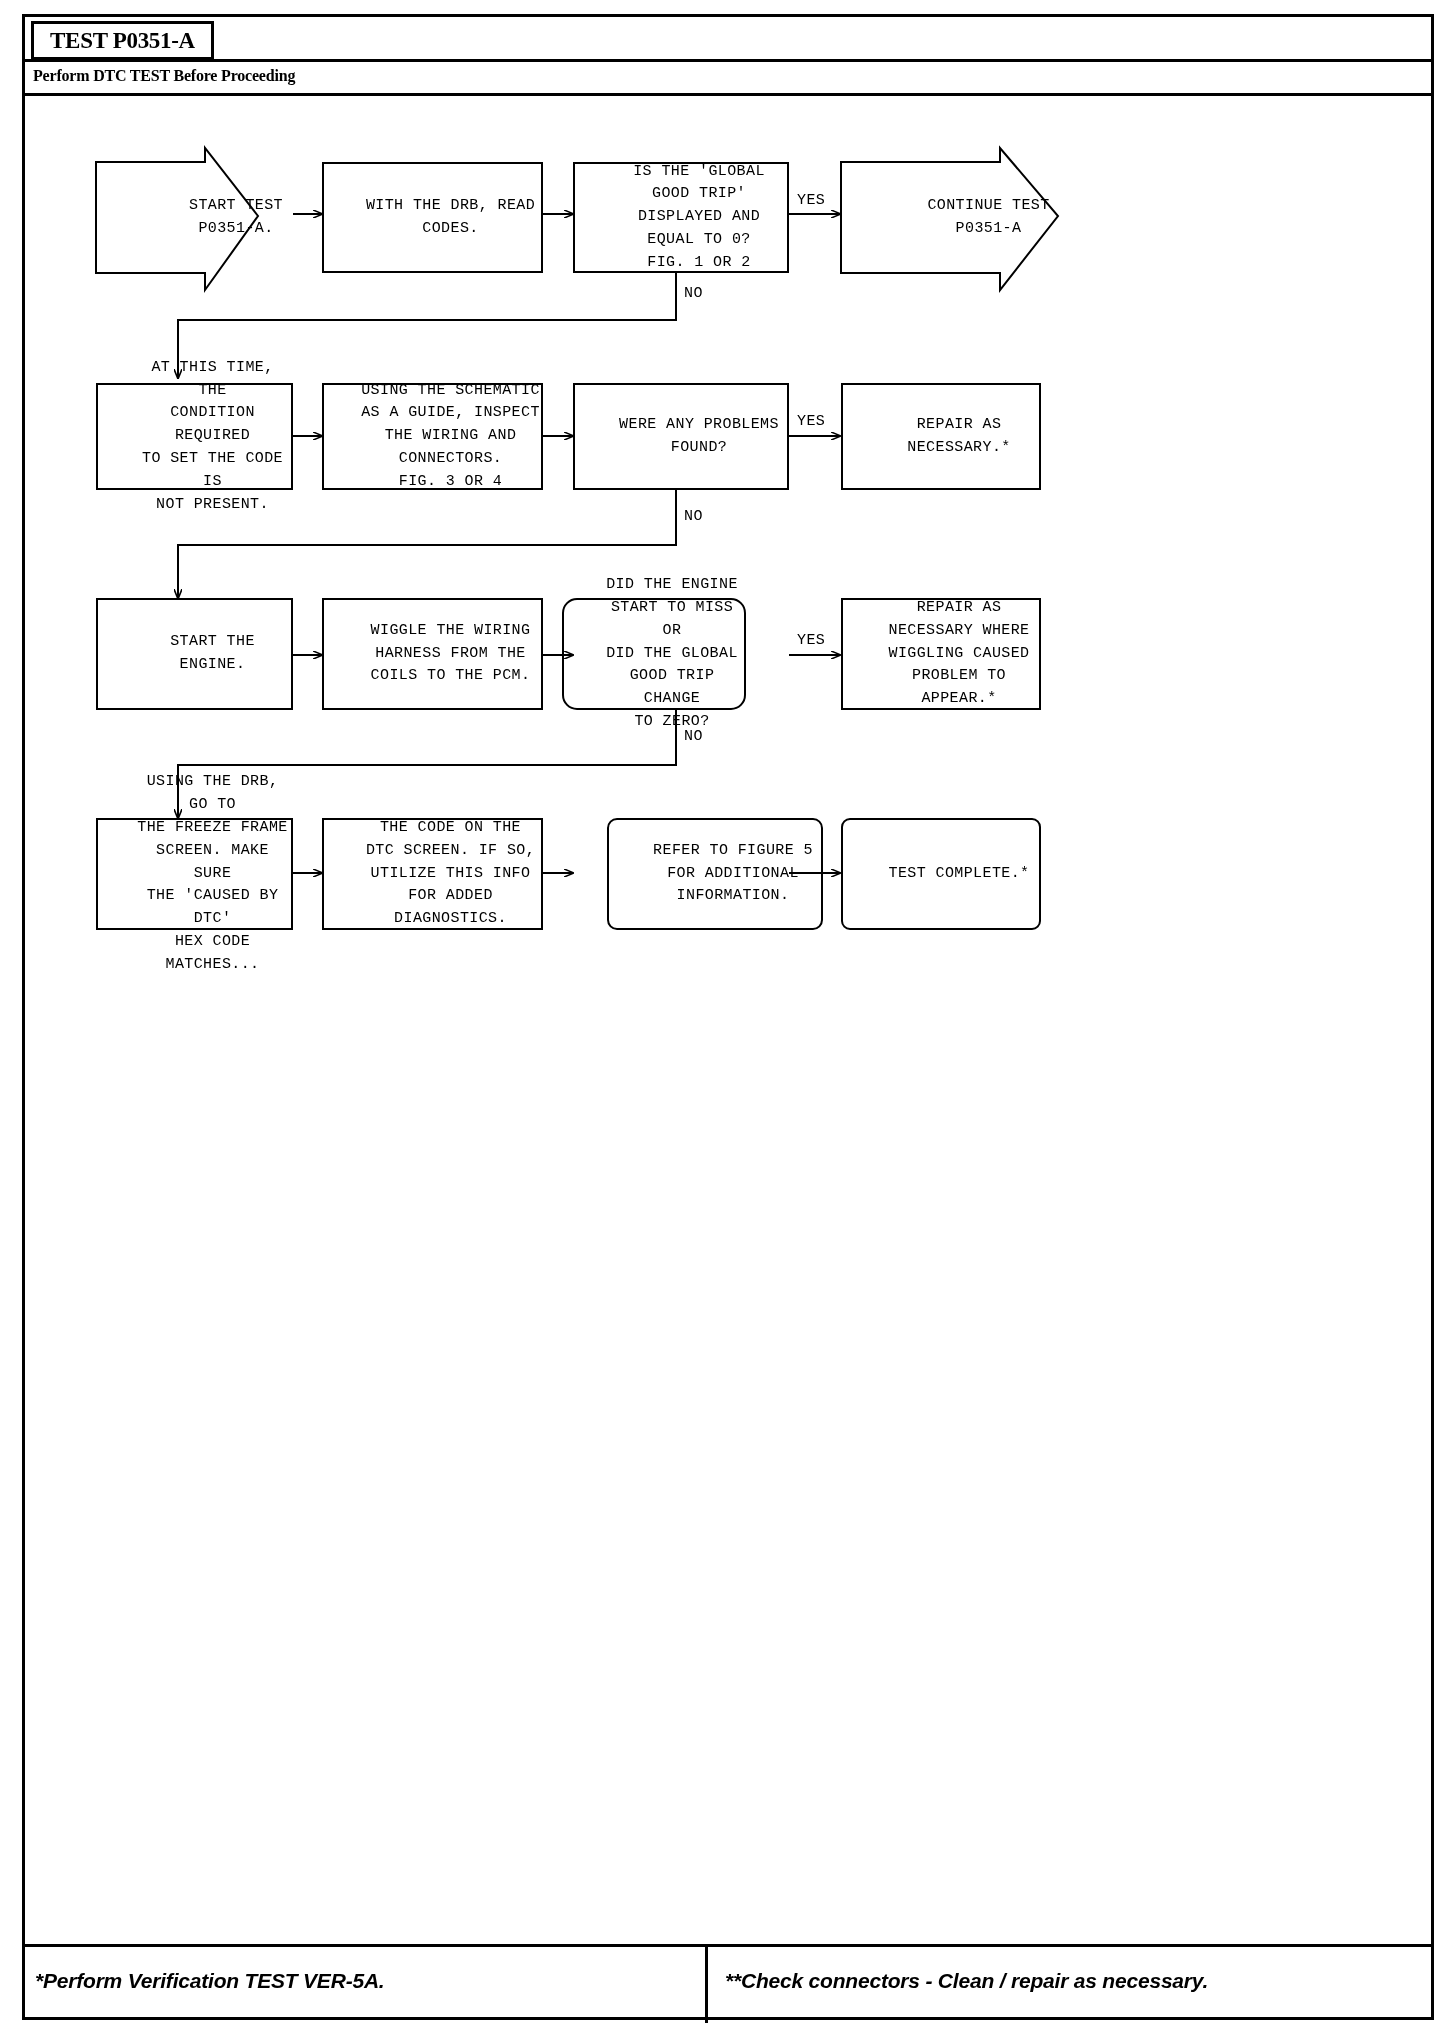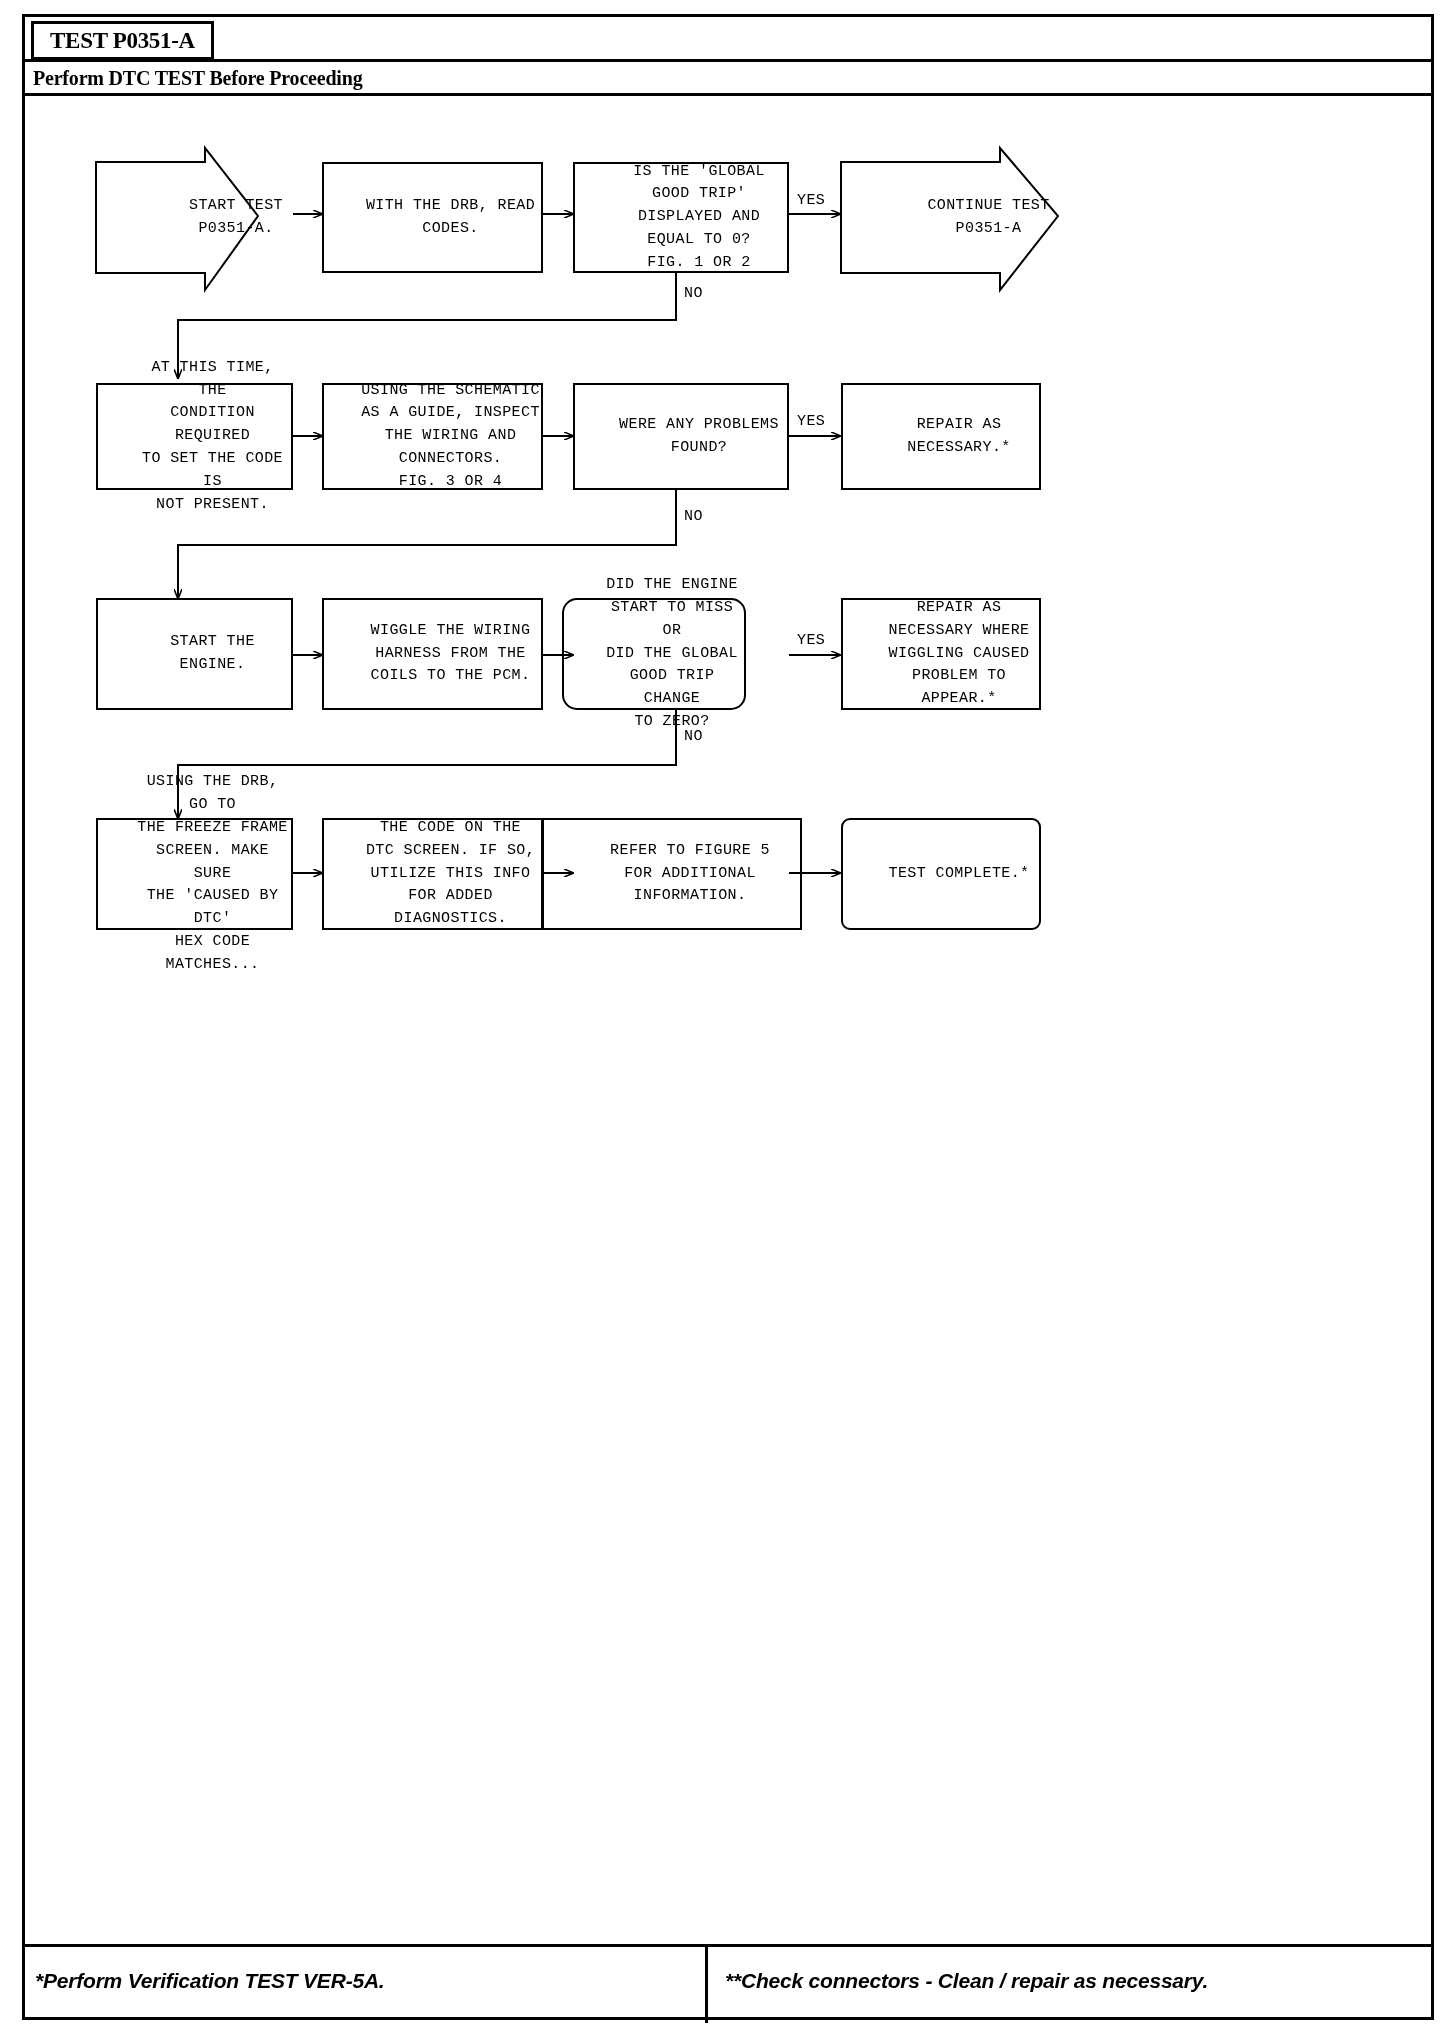--- a/index.html
+++ b/index.html
@@ -71,21 +71,21 @@
   .header-row2 {
     position: relative;
     height: 34px;
     border-bottom: 3px solid #000;
     box-sizing: border-box;
   }
   .header-subtitle {
     position: absolute;
     left: 8px;
     top: 5px;
-    font-size: 20px;
+    font-size: 16px;
     font-weight: bold;
     letter-spacing: -0.2px;
     white-space: nowrap;
   }
 
   
   .footer {
     position: absolute;
     left: 25px;
     top: 1944px;
@@ -311,21 +311,21 @@
 </div>
 
 <div class="node rect" style="left:322px; top:818px; width:221px; height:112px;">
   <span class="node-text">THE CODE ON THE
 DTC SCREEN. IF SO,
 UTILIZE THIS INFO
 FOR ADDED
 DIAGNOSTICS.</span>
 </div>
 
-<div class="node rect" style="left:542px; top:818px; width:260px; height:112px;">
+<div class="node rect" style="left:607px; top:818px; width:216px; height:112px;border-radius:10px;">
   <span class="node-text">REFER TO FIGURE 5
 FOR ADDITIONAL
 INFORMATION.</span>
 </div>
 
 <div class="node rect" style="left:841px; top:818px; width:200px; height:112px;border-radius:9px;">
   <span class="node-text">TEST COMPLETE.*</span>
 </div>
 
 <div class="footer">

